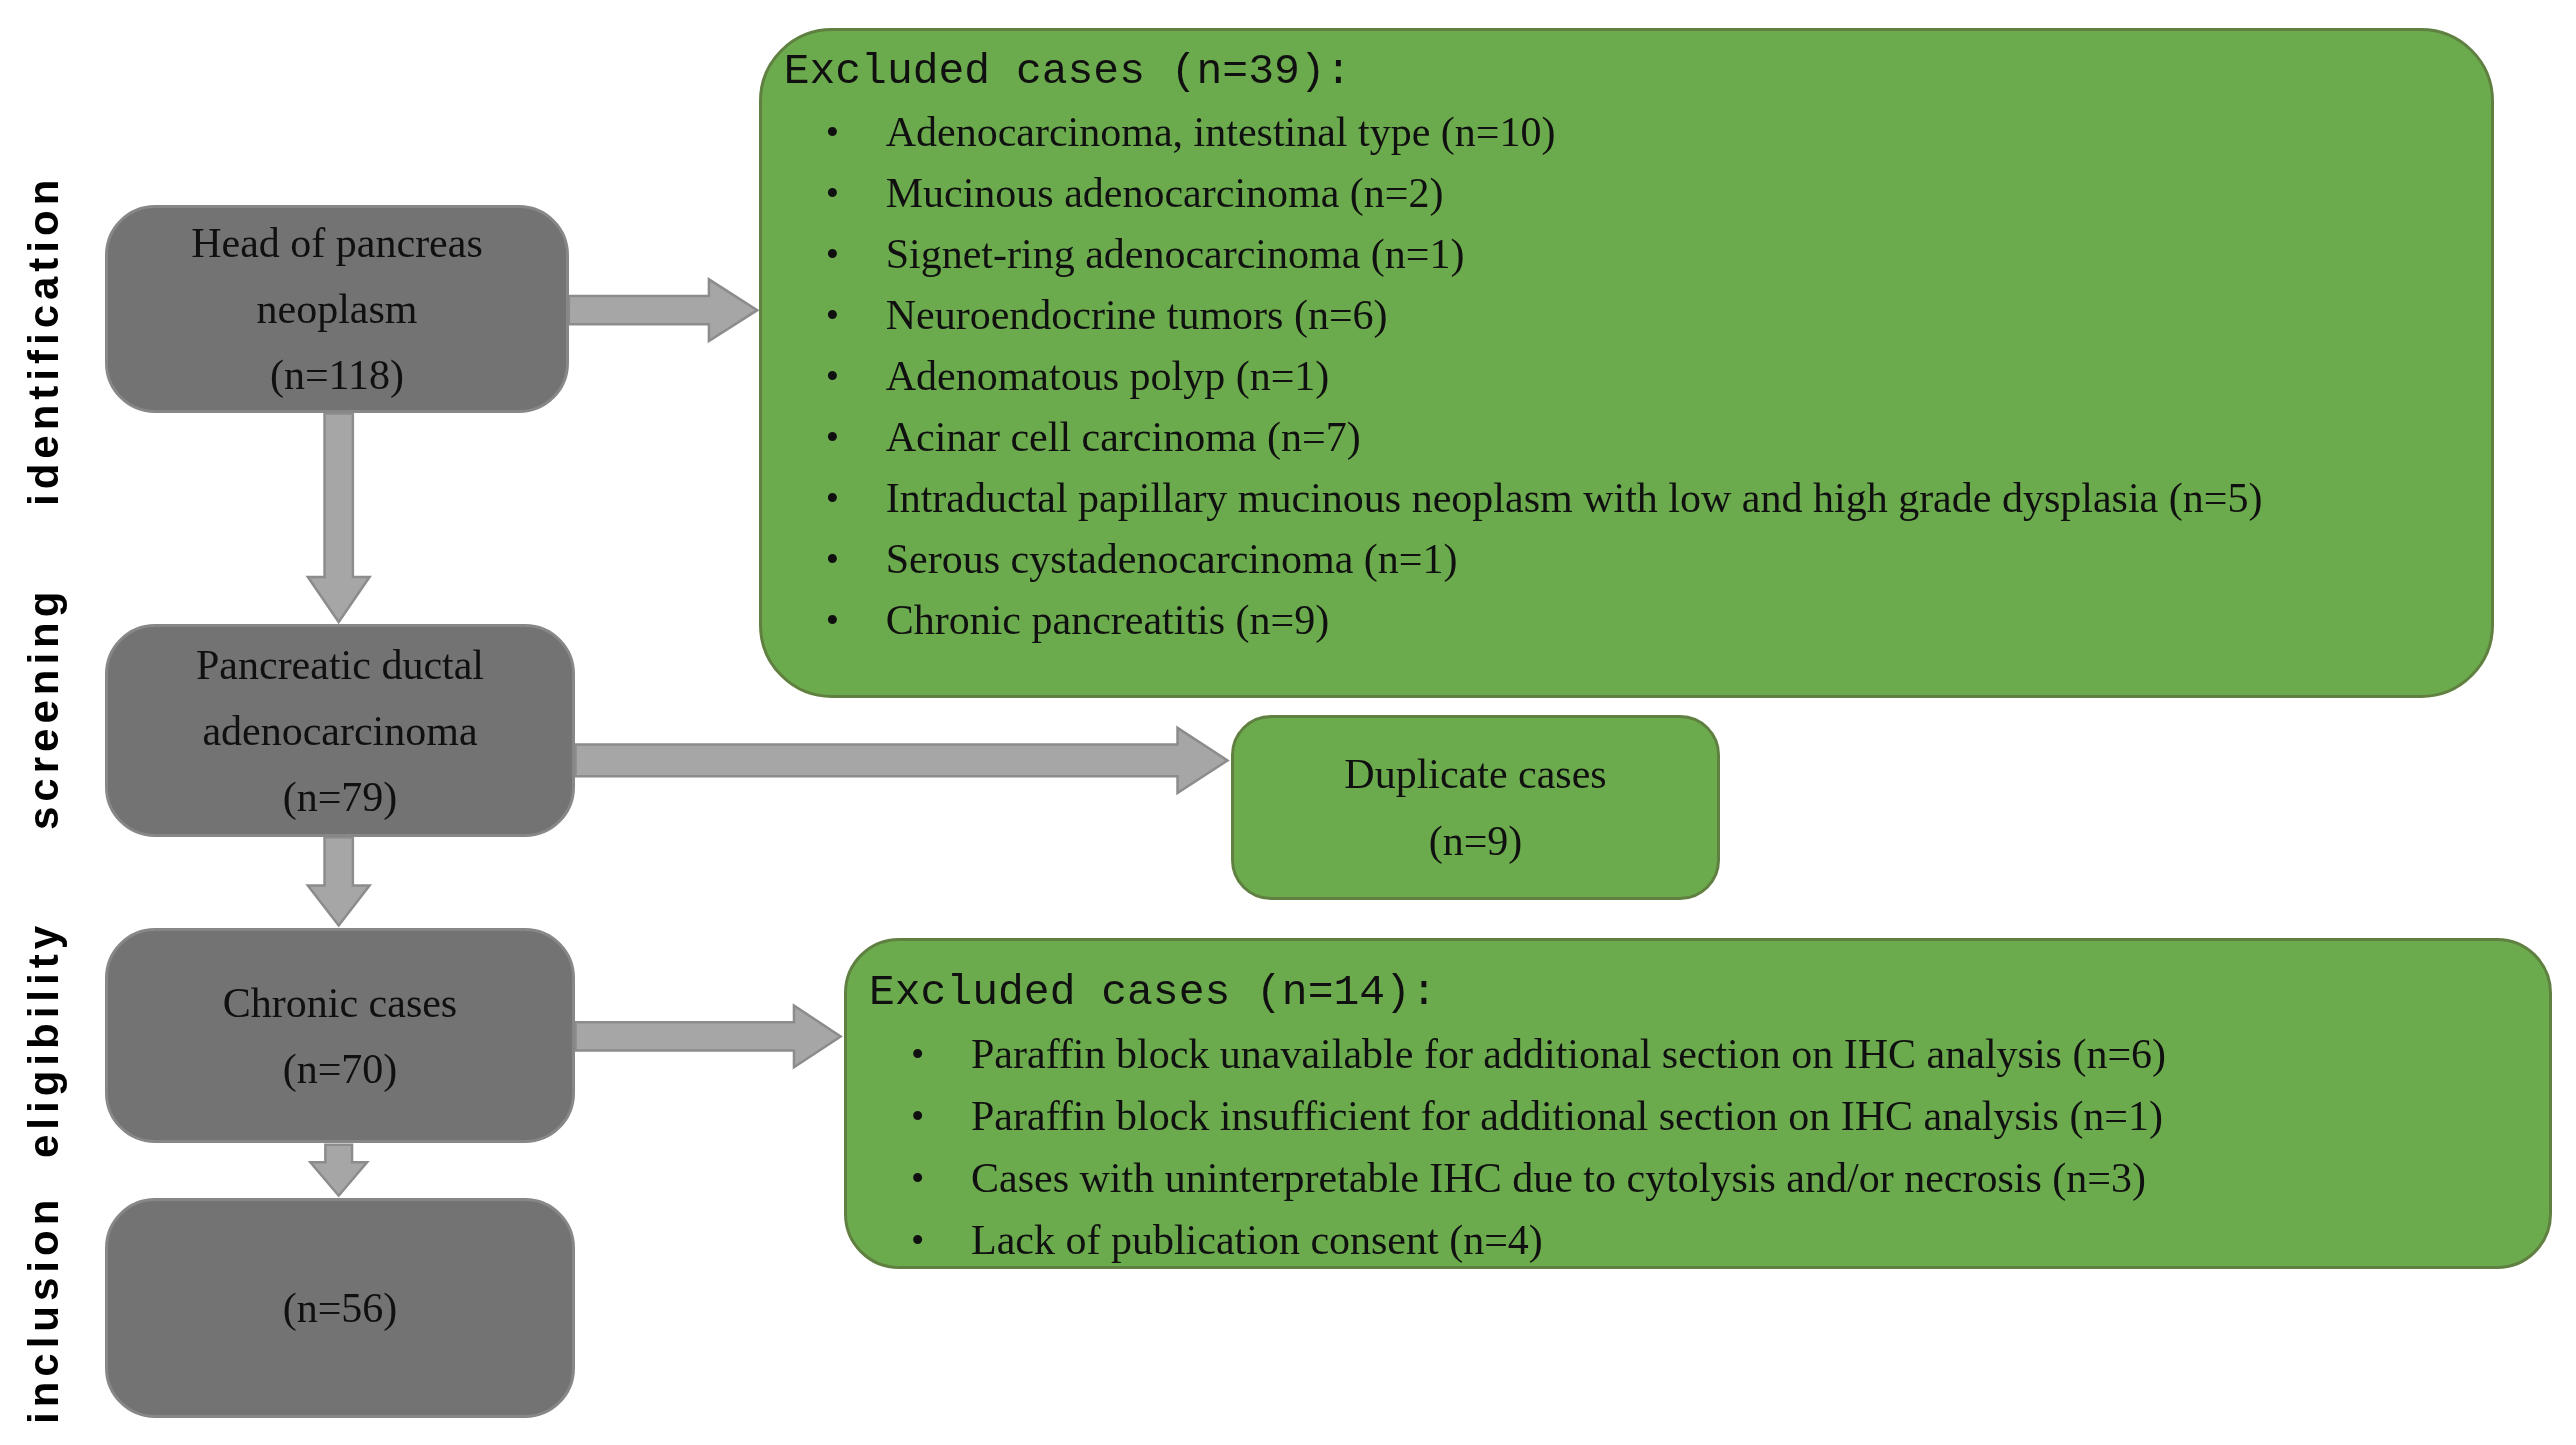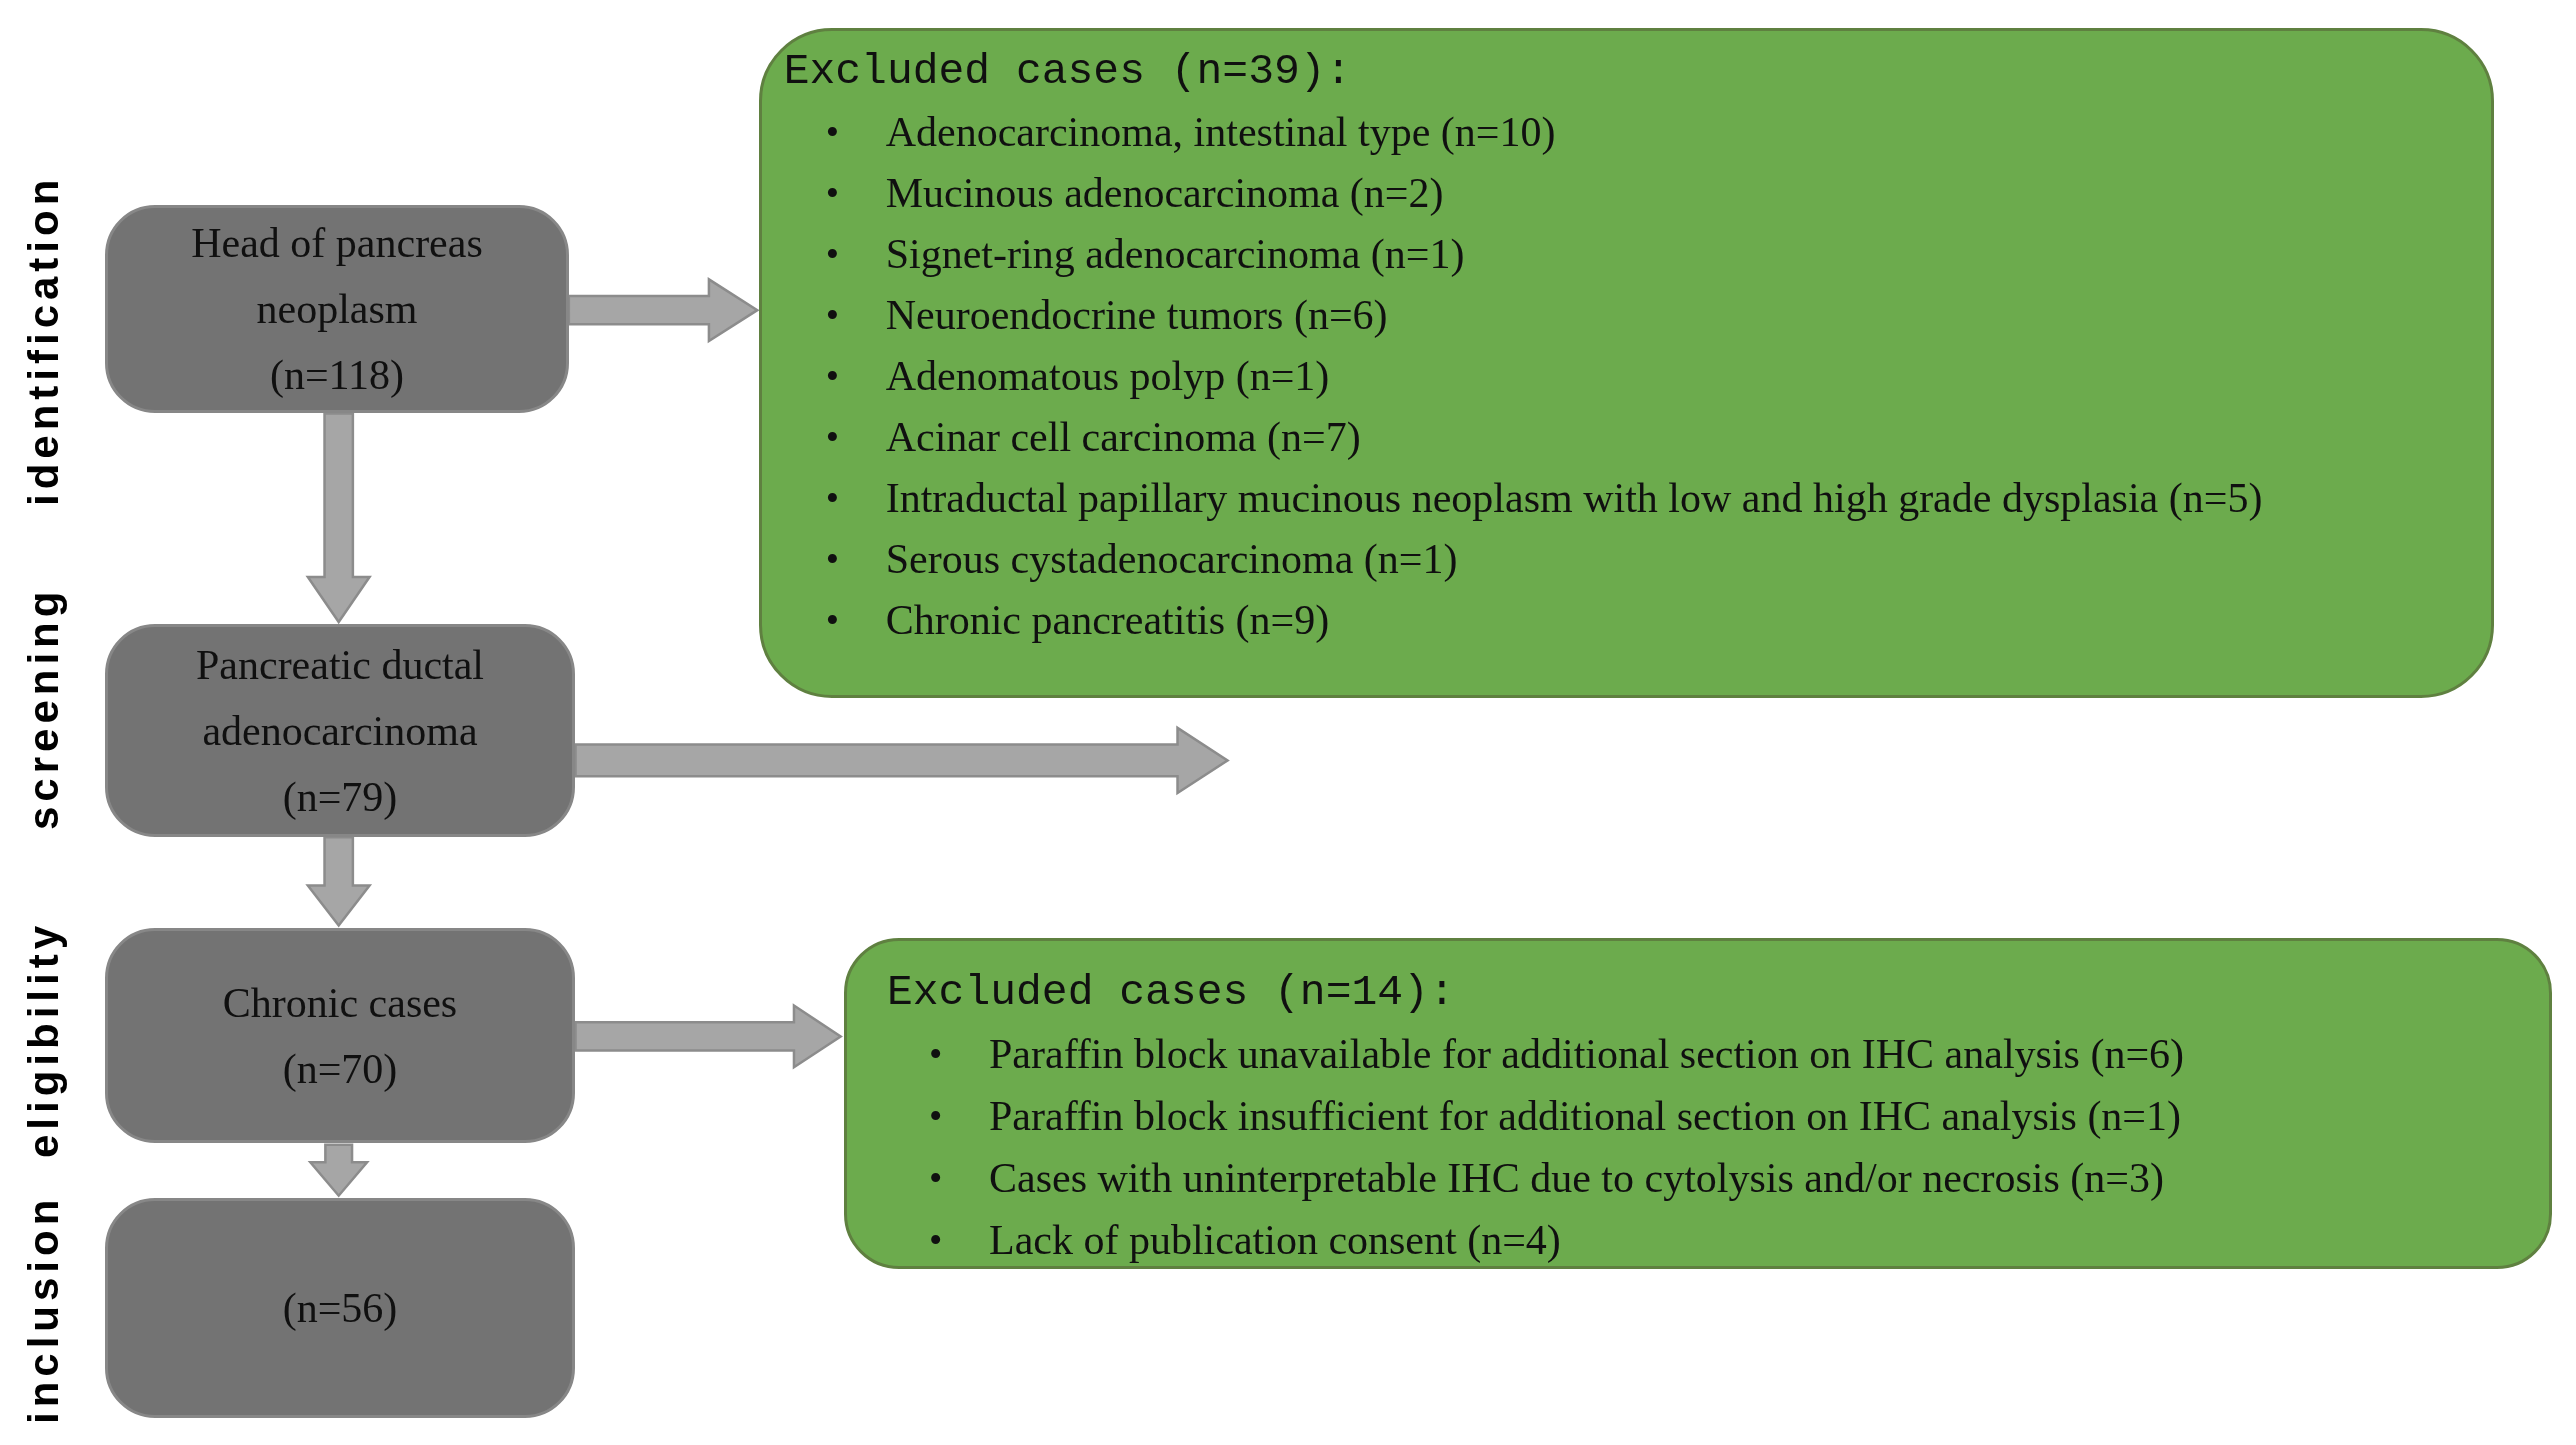--- a/index.html
+++ b/index.html
@@ -79,21 +79,21 @@
     flex-direction: column;
     align-items: center;
     justify-content: center;
     text-align: center;
     font-size: 42px;
     line-height: 67px;
   }
   .box-excluded-2 {
     left: 844px; top: 938px; width: 1708px; height: 331px;
     border-radius: 55px;
-    padding: 22px 25px 0 35px;
+    padding: 22px 25px 0 17px;
   }
   .green-box .gb-title {
     font-size: 43px;
     line-height: 60px;
     margin-left: 5px;
     font-family: Liberation Mono, monospace;
   }
   .green-box ul {
     margin: 0;
     padding: 0;
@@ -167,20 +167,24 @@
         <li>Signet-ring adenocarcinoma (n=1)</li>
         <li>Neuroendocrine tumors (n=6)</li>
         <li>Adenomatous polyp (n=1)</li>
         <li>Acinar cell carcinoma (n=7)</li>
         <li>Intraductal papillary mucinous neoplasm with low and high grade dysplasia (n=5)</li>
         <li>Serous cystadenocarcinoma (n=1)</li>
         <li>Chronic pancreatitis (n=9)</li>
       </ul>
   </div>
 
+  <div class="green-box box-duplicate">
+    <div>Duplicate cases</div>
+    <div>(n=9)</div>
+  </div>
 
   <div class="green-box box-excluded-2">
     <div class="gb-title">Excluded cases (n=14):</div>
     <ul>
         <li>Paraffin block unavailable for additional section on IHC analysis (n=6)</li>
         <li>Paraffin block insufficient for additional section on IHC analysis (n=1)</li>
         <li>Cases with uninterpretable IHC due to cytolysis and/or necrosis (n=3)</li>
         <li>Lack of publication consent (n=4)</li>
       </ul>
   </div>

